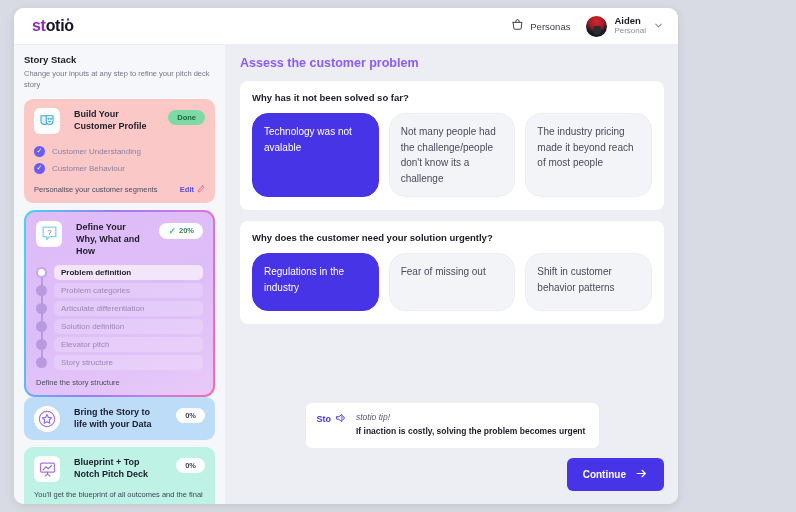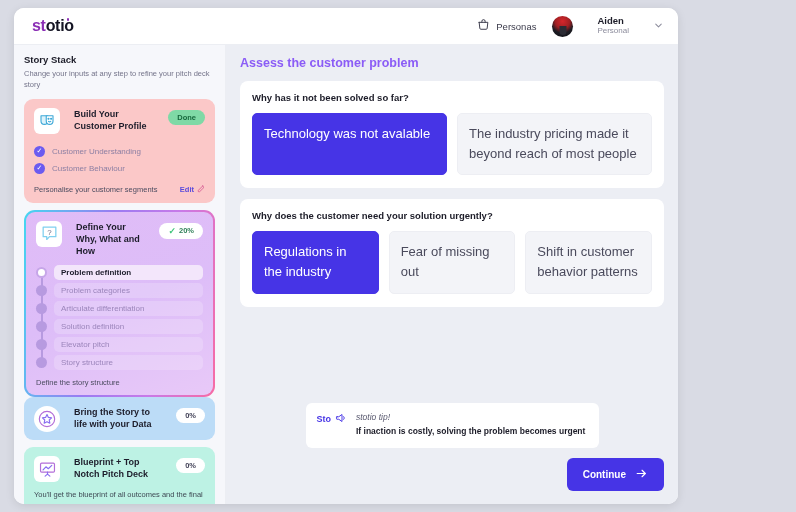--- a/index.html
+++ b/index.html
@@ -27,21 +27,21 @@
     display: flex; align-items: center;
     padding: 0 14px 0 18px;
     border-bottom: 1px solid #eceef3;
   }
   .logo { font-size: 16px; font-weight: bold; letter-spacing: -0.3px; position: relative; color:#141423; }
   .logo .st { color: #8b2fb5; }
   .logo .dot { position:absolute; width:2.5px;height:2.5px;border-radius:50%;background:#8b2fb5; top:1px; left:34.5px;}
   .topbar-right { margin-left: auto; display: flex; align-items: center; gap: 16px; }
   .personas { display:flex; align-items:center; gap:6px; cursor:pointer; }
   .personas-label { font-size: 9.5px; color: #3c3c4c; }
-  .user-chip { display:flex; align-items:center; gap:24px; cursor:pointer;}
+  .user-chip { display:flex; align-items:center; gap:7px; cursor:pointer;}
   .avatar {
     width: 21px; height: 21px; border-radius: 50%;
     background: radial-gradient(circle at 50% 25%, #d6262b 0%, #a01f23 38%, #1b1b22 62%, #101016 100%);
     flex: 0 0 21px; position: relative; overflow: hidden;
   }
   .avatar::after{
     content:""; position:absolute; left:50%; top:52%; width:7px;height:9px;
     transform: translateX(-50%); border-radius: 0 0 4px 4px;
     background: #2b2b34;
   }
@@ -157,22 +157,22 @@
   .main-title { font-size: 12.5px; font-weight: bold; color: #8b5cf6; }
   .main-sub { font-size: 9px; color: #6b6b80; margin-top: 3px; }
 
   .q-card {
     background: #ffffff; border-radius: 8px;
     padding: 11px 12px 13px 12px; margin-top: 11px;
   }
   .q-title { font-size: 9.5px; font-weight: bold; color: #1c1c28; margin-bottom: 10px; }
   .opt-row { display: flex; gap: 10px; }
   .opt {
-    flex: 1; border-radius: 5px; min-height: 58px;
-    padding: 10px 11px; font-size: 13px; line-height: 1.55;
+    flex: 1; border-radius: 16px; min-height: 58px;
+    padding: 10px 11px; font-size: 10px; line-height: 1.55;
     background: #f3f4f8; color: #4a4a5c; cursor: pointer;
     border: 1px solid #edeef3;
   }
   .opt.selected {
     background: #4634e6; color: #ffffff; border-color: #4634e6;
     font-weight: normal;
   }
 
   .tip-row {
     margin-top: auto; margin-bottom: 13px;
@@ -352,20 +352,21 @@
       </div>
     </div>
 
     <div class="main">
       <div class="main-title">Assess the customer problem</div>
 
       <div class="q-card">
         <div class="q-title">Why has it not been solved so far?</div>
         <div class="opt-row">
           <div class="opt selected">Technology was not avalable</div>
+          <div class="opt">Not many people had the challenge/people don't know its a challenge</div>
           <div class="opt">The industry pricing made it beyond reach of most people</div>
         </div>
       </div>
 
       <div class="q-card">
         <div class="q-title">Why does the customer need your solution urgently?</div>
         <div class="opt-row">
           <div class="opt selected">Regulations in the industry</div>
           <div class="opt">Fear of missing out</div>
           <div class="opt">Shift in customer behavior patterns</div>

